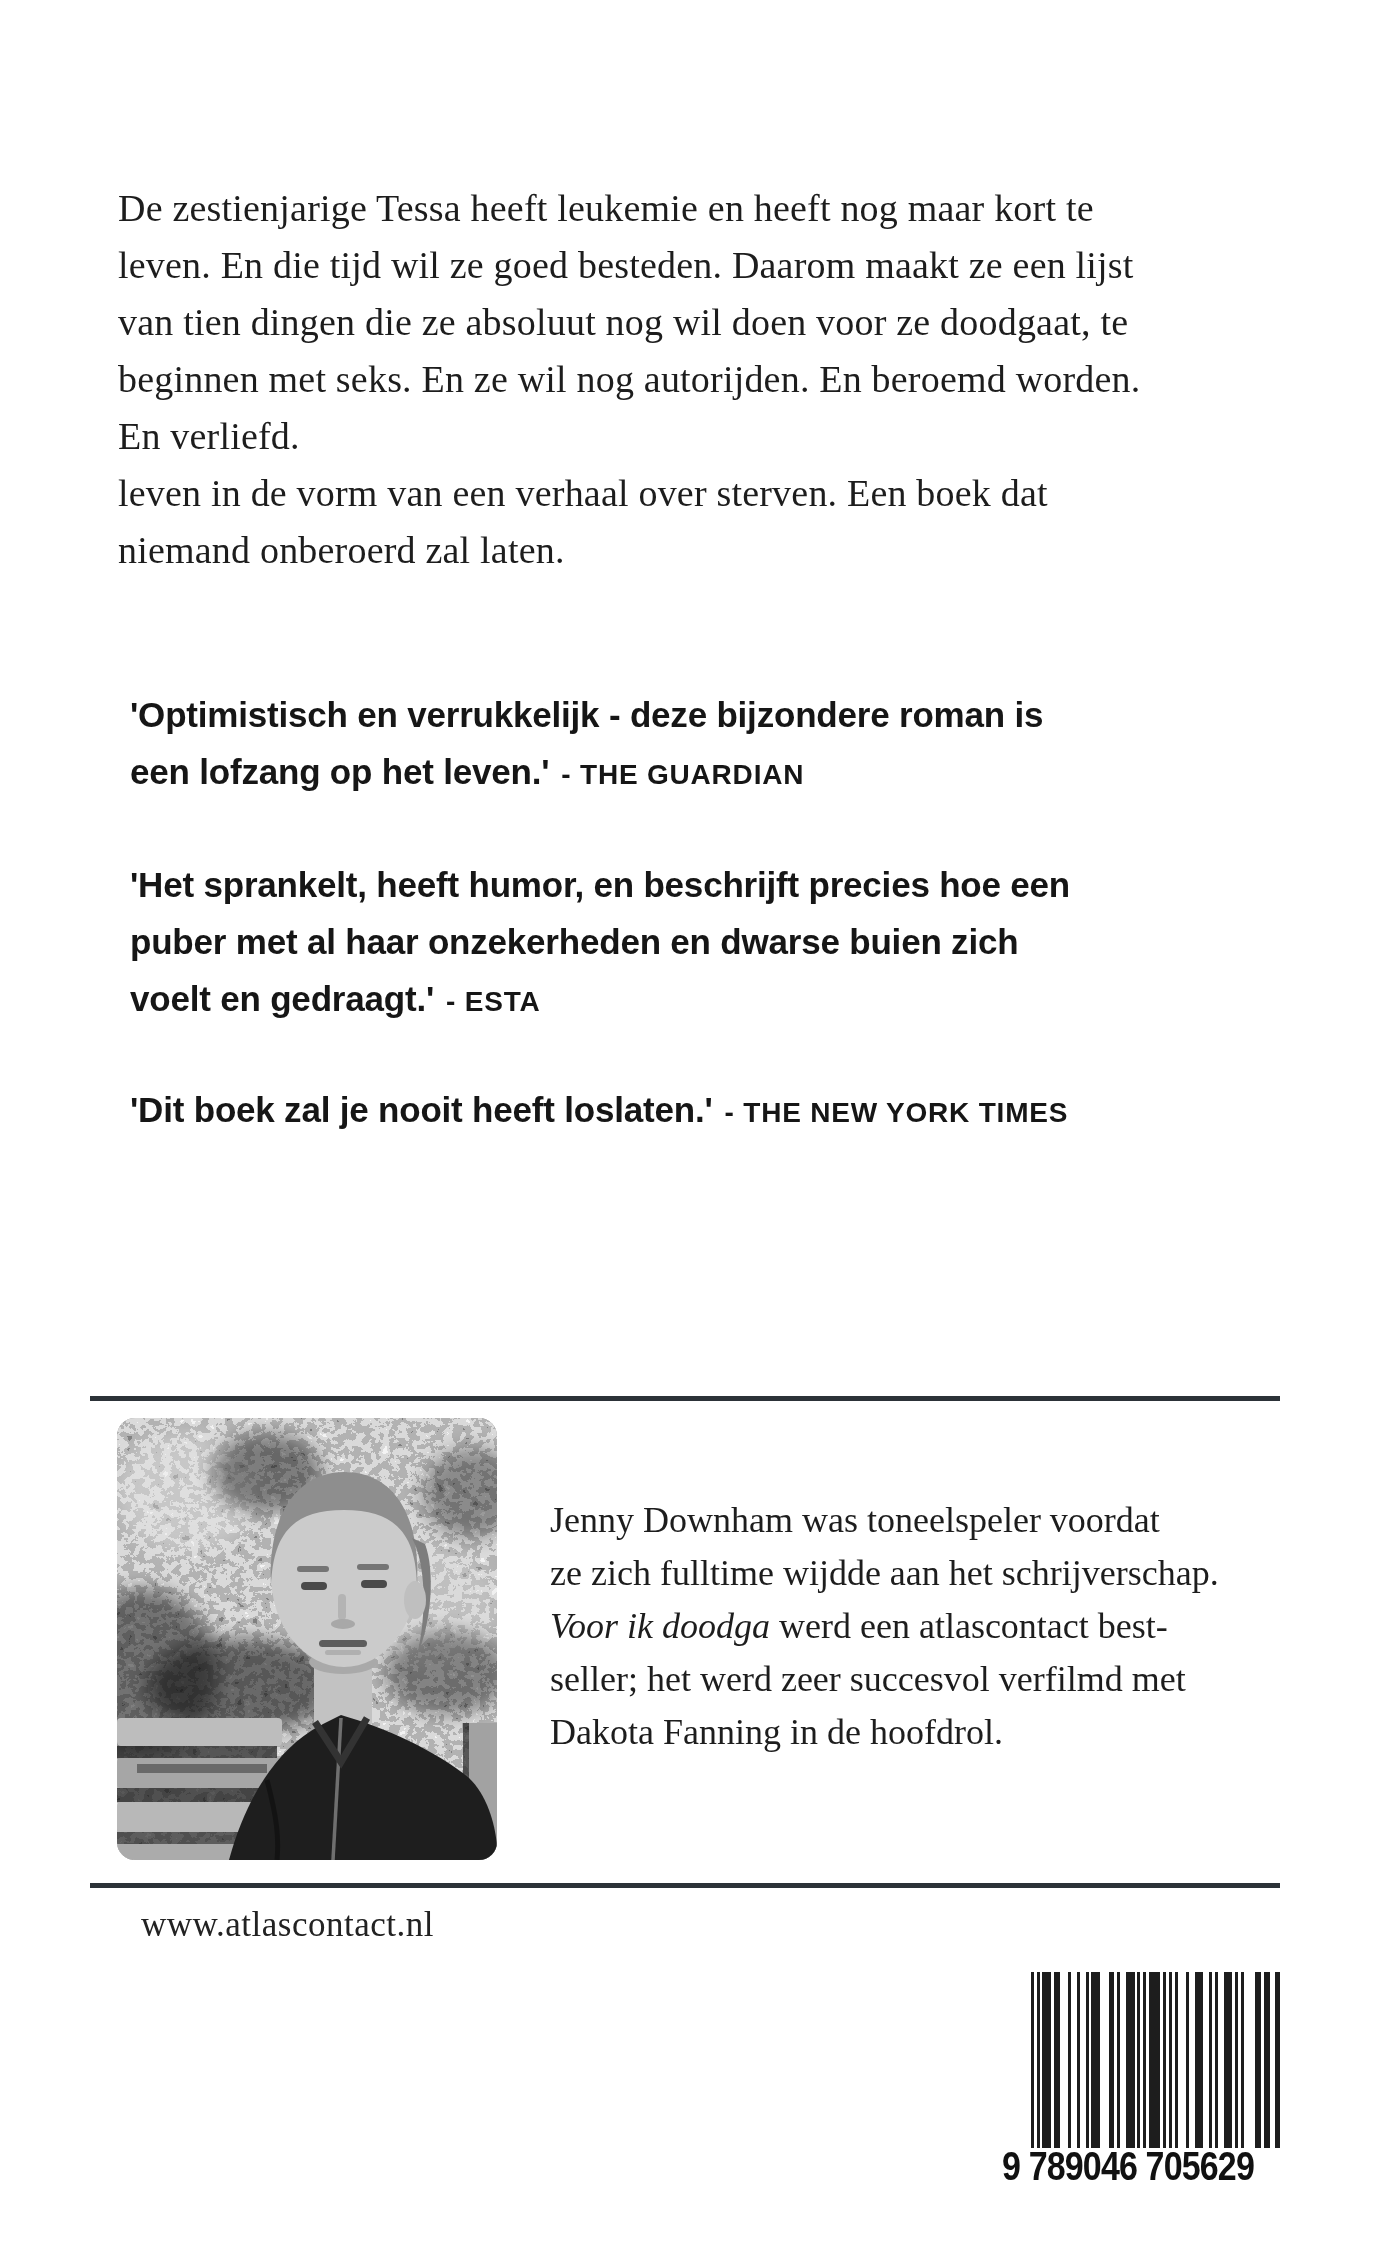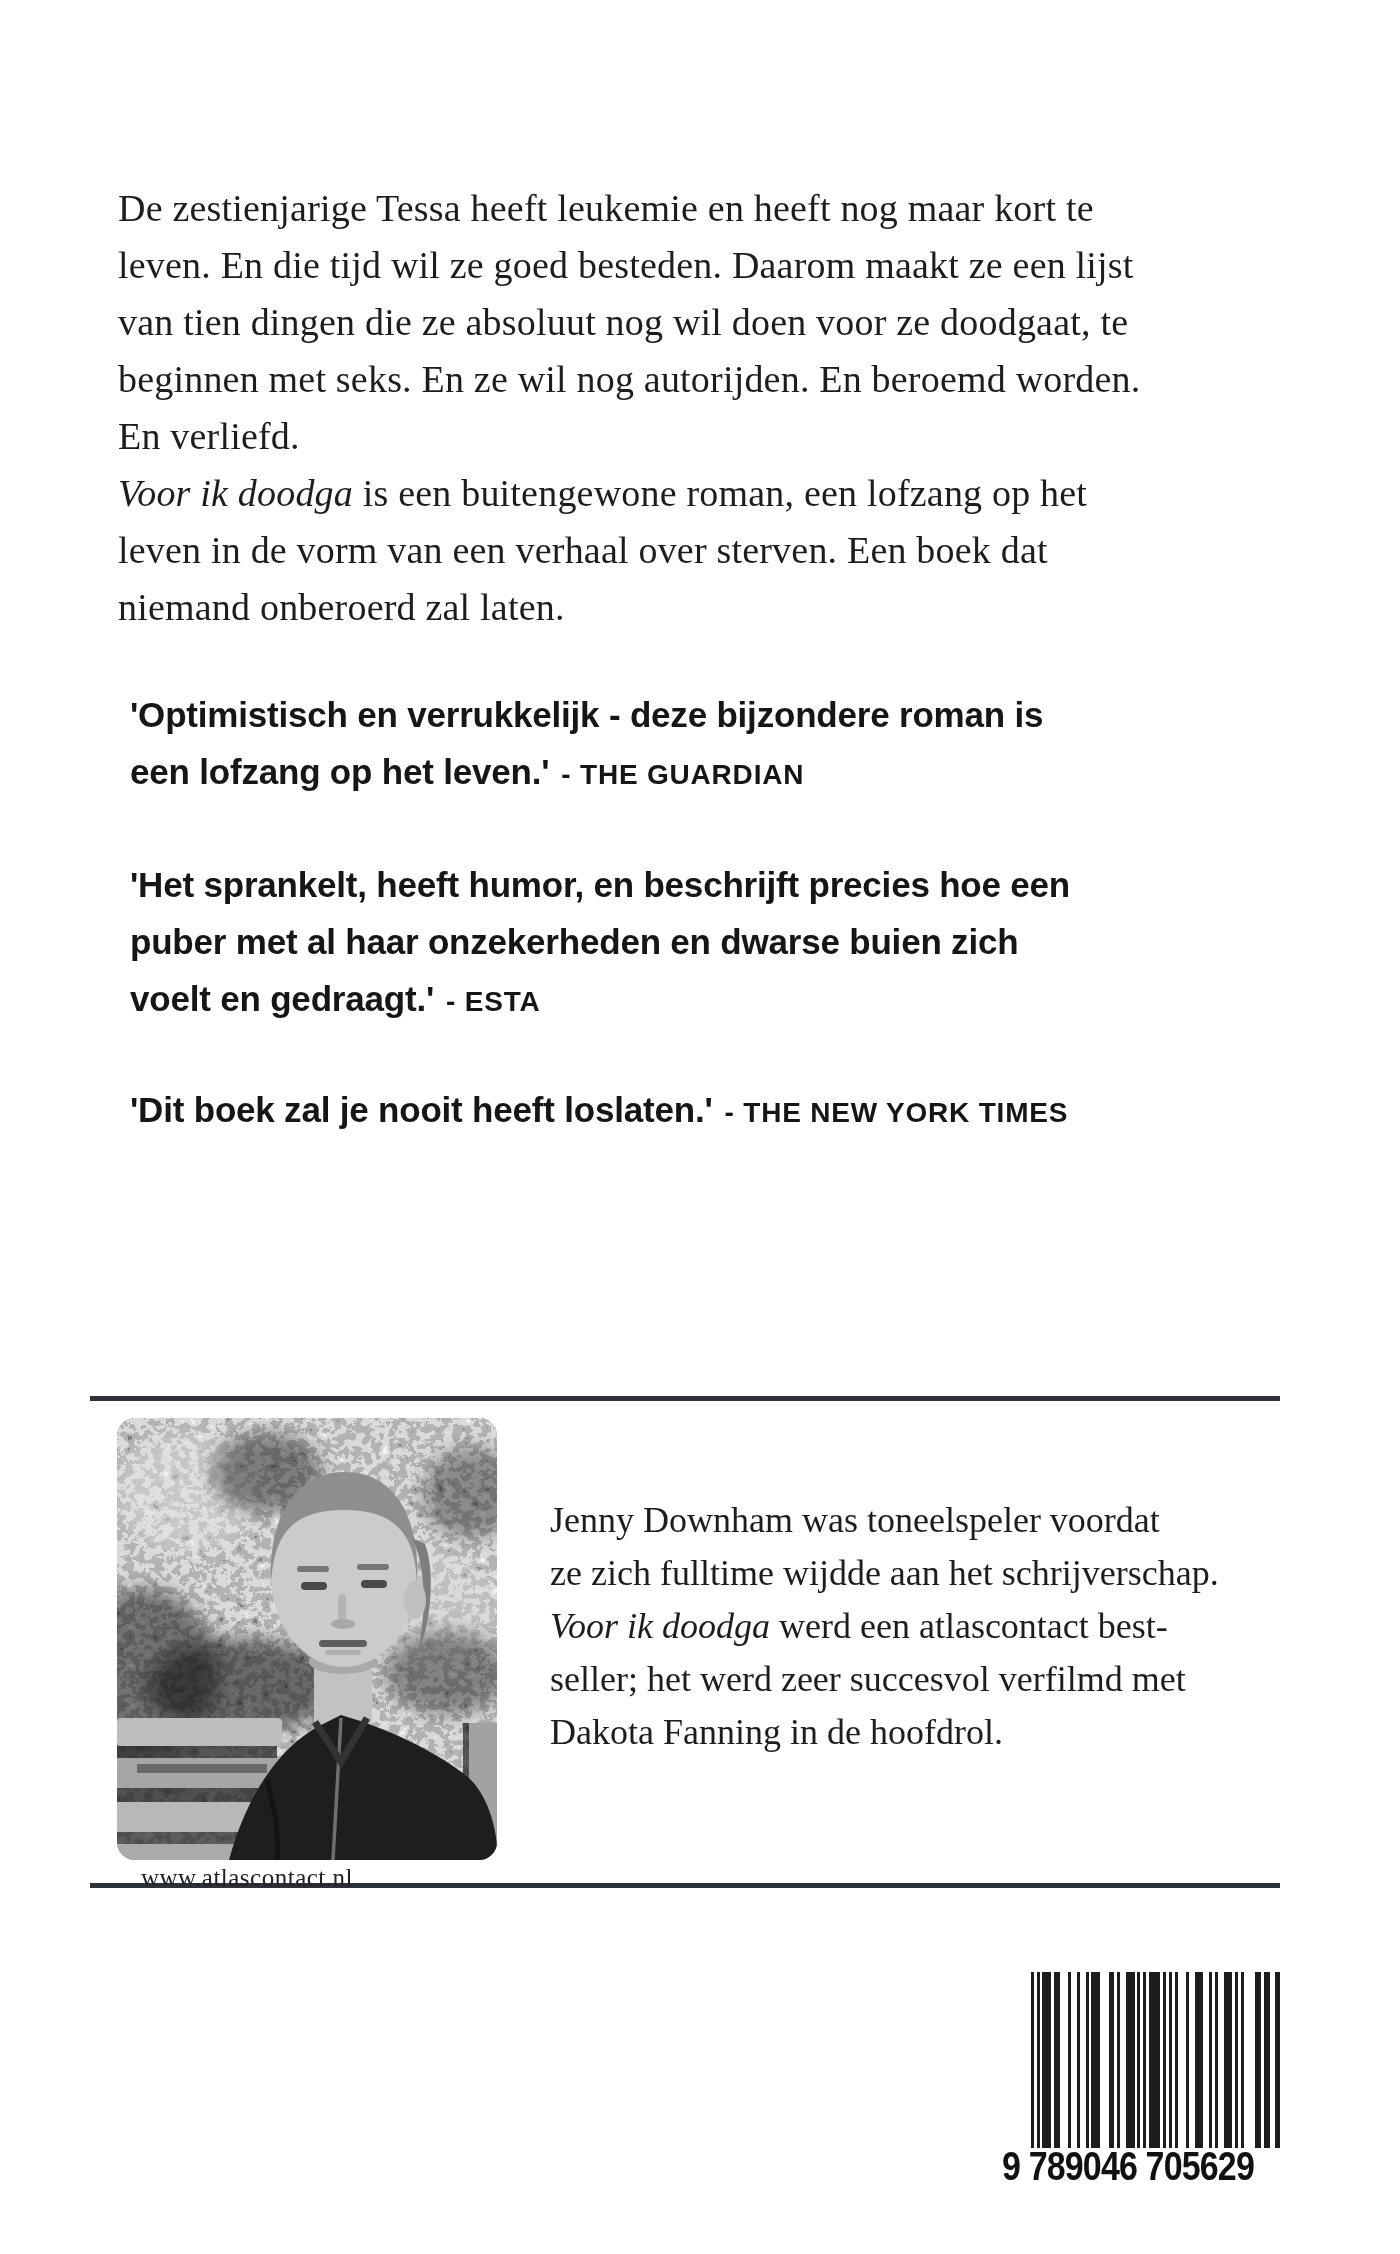--- a/index.html
+++ b/index.html
@@ -82,22 +82,22 @@
     top: 1494px;
     font-size: 36px;
     line-height: 53px;
     color: #1d1d1d;
   }
 
   
   .website {
     position: absolute;
     left: 141px;
-    top: 1860px;
-    font-size: 25px;
+    top: 1907px;
+    font-size: 35px;
     line-height: 36px;
     letter-spacing: 0.5px;
     color: #222222;
   }
 
   
   .barcode-bars {
     position: absolute;
     left: 1031px;
     top: 1972px;
@@ -122,21 +122,20 @@
 <body>
 
 <div class="page">
 
   <div class="main-text">
     <div class="line">De zestienjarige Tessa heeft leukemie en heeft nog maar kort te</div>
     <div class="line">leven. En die tijd wil ze goed besteden. Daarom maakt ze een lijst</div>
     <div class="line">van tien dingen die ze absoluut nog wil doen voor ze doodgaat, te</div>
     <div class="line">beginnen met seks. En ze wil nog autorijden. En beroemd worden.</div>
     <div class="line">En verliefd.</div>
-    <div class="line"><span class="it">Voor ik doodga</span><span> is een buitengewone roman, een lofzang op het</span></div>
     <div class="line">leven in de vorm van een verhaal over sterven. Een boek dat</div>
     <div class="line">niemand onberoerd zal laten.</div>
   </div>
 
   <div class="quote quote-1">
     <div class="line">'Optimistisch en verrukkelijk - deze bijzondere roman is</div>
     <div class="line"><span>een lofzang op het leven.'</span><span class="attr">- THE GUARDIAN</span></div>
   </div>
 
   <div class="quote quote-2">

